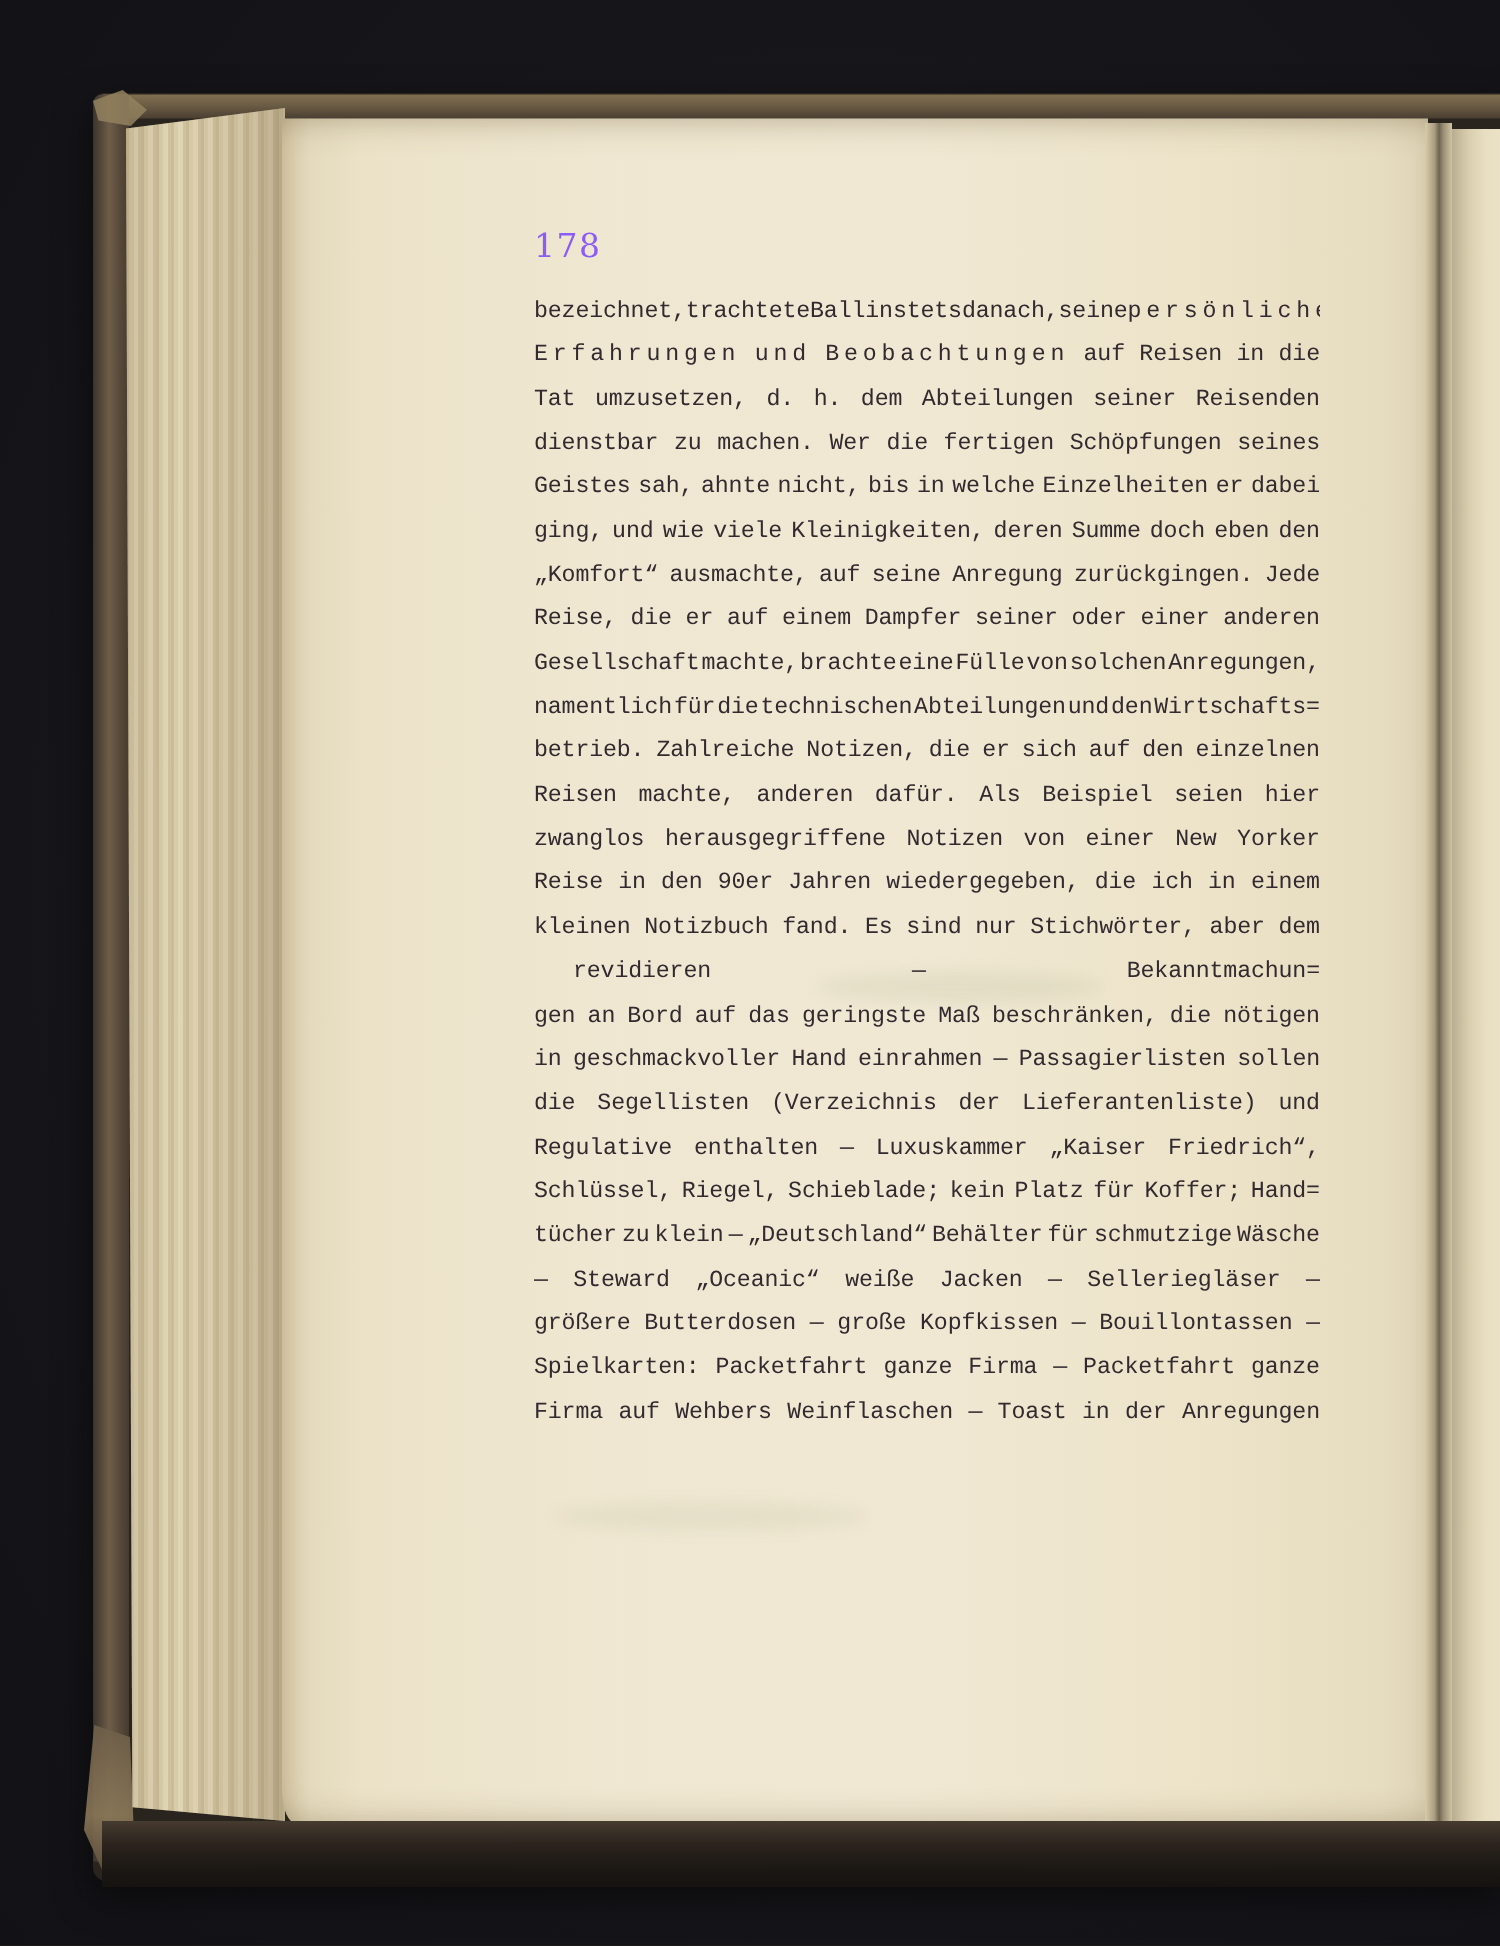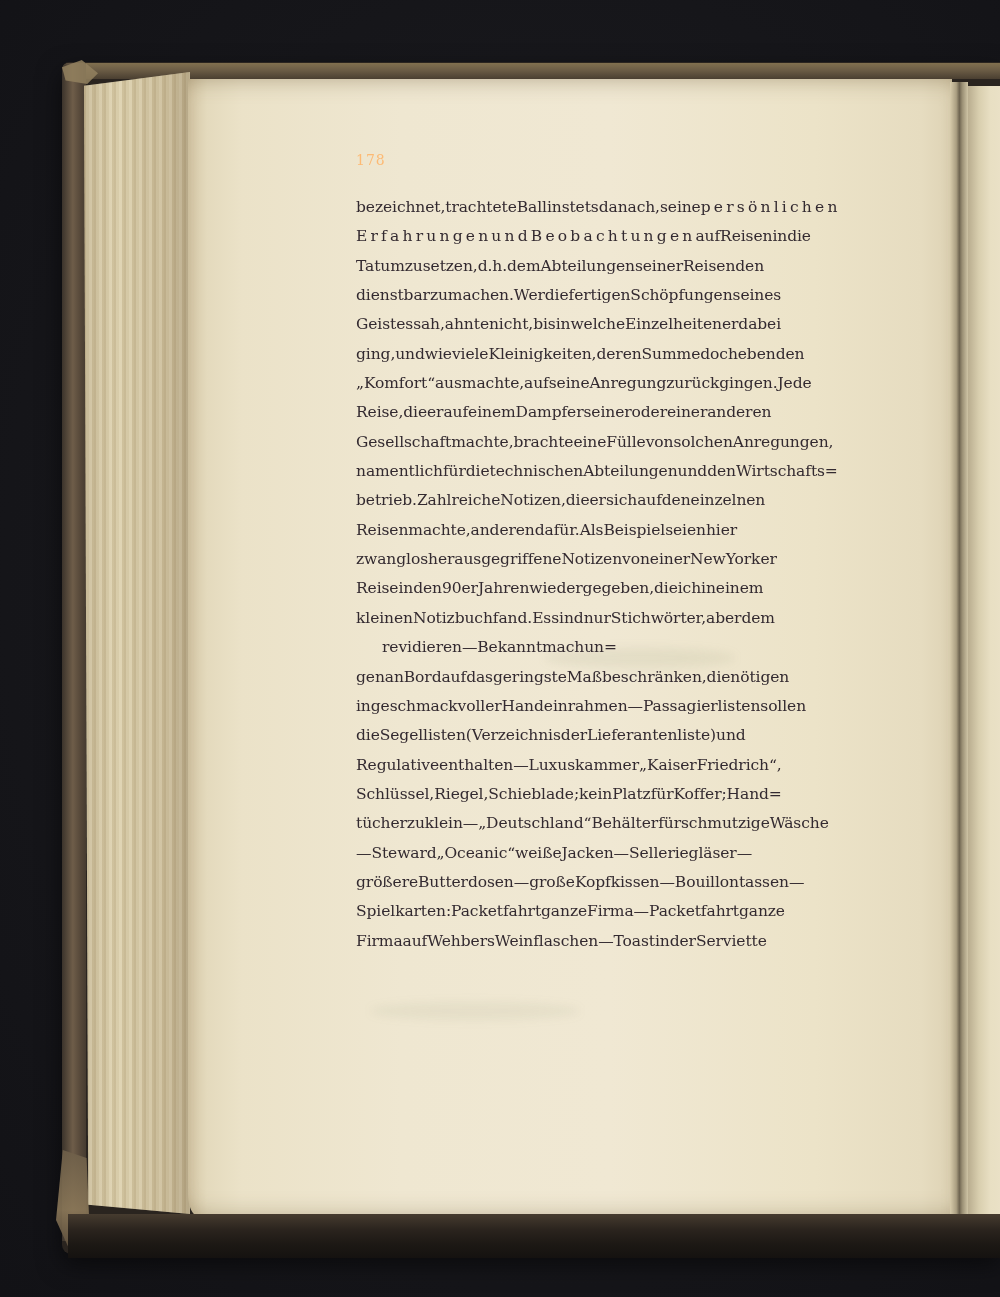--- a/index.html
+++ b/index.html
@@ -72,31 +72,31 @@
     background:linear-gradient(180deg,#463b2f 0%,#2b241e 35%,#1c1814 70%,#151210 100%);
   }
   
   .smudge{position:absolute;border-radius:50%;filter:blur(5px);}
   .smudge.s1{left:545px;top:648px;width:190px;height:20px;background:rgba(125,135,95,.10);}
   .smudge.s2{left:370px;top:1002px;width:210px;height:18px;background:rgba(120,125,90,.08);}
 
   
   .page-number{
     position:absolute;left:356px;top:152px;
-    font-size:14px;color:#fdba74;letter-spacing:1px;
+    font-size:22px;color:#8b5cf6;letter-spacing:1px;
   }
   .text-block{
     position:absolute;left:356px;top:193px;width:524px;
     color:#332a30;font-size:15.5px;
   }
   .line{
     height:29.35px;line-height:29.35px;overflow:hidden;
     letter-spacing:-0.1px;
   }
-  .line.just{display:flex;align-items:baseline;}
+  .line.just{display:flex;justify-content:space-between;align-items:baseline;font-family:Liberation Mono, monospace;}
   .line.just span{white-space:pre;flex:0 0 auto;}
   .sperr{letter-spacing:3.2px;}
 </style>
 </head>
 <body>
 
 <div class="backdrop"></div>
 
 <div class="cover"></div>
 <div class="cover-top-edge"></div>
@@ -366,15 +366,15 @@
     </div>
     <div class="line just">
       <span>Firma</span>
       <span>auf</span>
       <span>Wehbers</span>
       <span>Weinflaschen</span>
       <span>—</span>
       <span>Toast</span>
       <span>in</span>
       <span>der</span>
-      <span>Serviette</span>
+      <span>Anregungen</span>
     </div>
   </div>
 
 </body></html>

